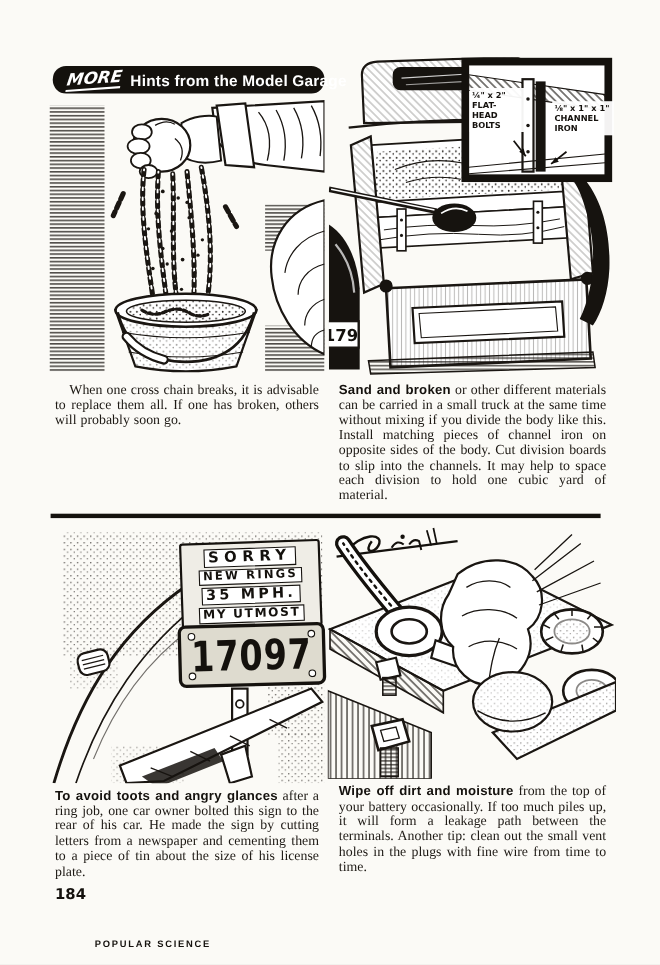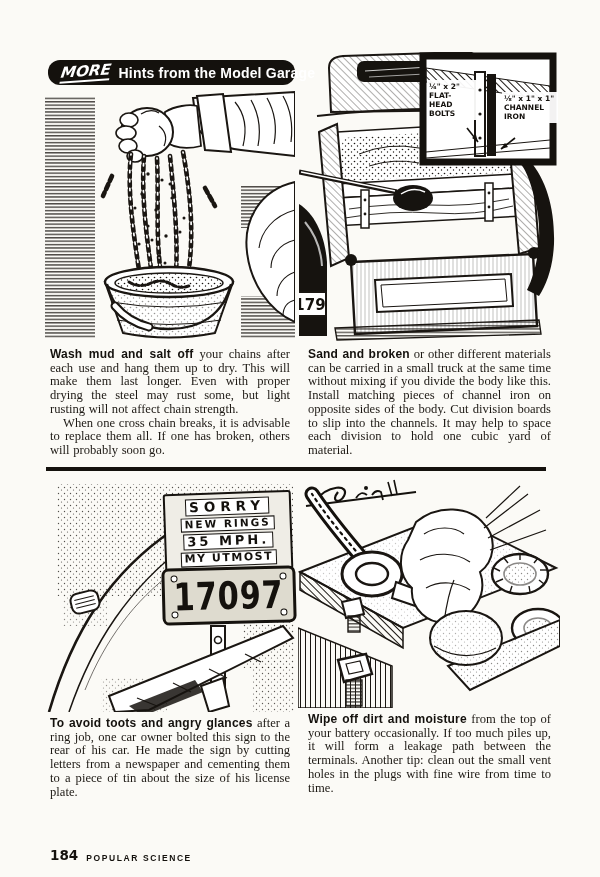--- a/index.html
+++ b/index.html
@@ -67,21 +67,21 @@
     color:#1d1914;word-spacing:.5px;
   }
   .col p{margin:0;}
   .col .indent{text-indent:13px;}
   .lead{
     font-family:"Liberation Sans",sans-serif;font-weight:bold;font-size:12px;
     letter-spacing:.2px;color:#14110d;
   }
   
   .rule{left:46px;top:467px;width:500px;height:4px;background:#14110d;}
-  .footer{left:50px;top:805px;display:flex;align-items:flex-end;color:#14110d;}
+  .footer{left:50px;top:805px;display:flex;align-items:flex-start;color:#14110d;}
   .pagenum{font-family:"DejaVu Sans",sans-serif;font-weight:bold;font-size:13.5px;}
   .magname{font-family:"Liberation Sans",sans-serif;font-weight:bold;font-size:8.5px;
     letter-spacing:1.6px;margin-left:8px;margin-top:48px;}
 </style>
 </head>
 <body>
 
 <div class="page">
 
   <div class="abs banner">
@@ -279,21 +279,20 @@
     <div class="inset-label" style="left:128px;top:28px;width:46px;">¼" x 2"
 FLAT-
 HEAD
 BOLTS</div>
     <div class="inset-label" style="left:203px;top:40px;width:52px;">⅛" x 1" x 1"
 CHANNEL
 IRON</div>
   </figure>
 
   <div class="col" style="left:50px;top:348px;width:240px;">
-    <p><span class="lead">Wash mud and salt off</span><span> your chains after each use and hang them up to dry. This will make them last longer. Even with proper drying the steel may rust some, but light rusting will not affect chain strength.</span></p>
     <p class="indent">When one cross chain breaks, it is advisable to replace them all. If one has broken, others will probably soon go.</p>
   </div>
   <div class="col" style="left:308px;top:348px;width:243px;">
     <p><span class="lead">Sand and broken</span><span> or other different materials can be carried in a small truck at the same time without mixing if you divide the body like this. Install matching pieces of channel iron on opposite sides of the body. Cut division boards to slip into the channels. It may help to space each division to hold one cubic yard of material.</span></p>
   </div>
 
   <div class="abs rule"></div>
 
   <figure class="illo" style="left:45px;top:480px;width:250px;height:232px">
     <svg width="250" height="232" viewBox="0 0 250 232">

